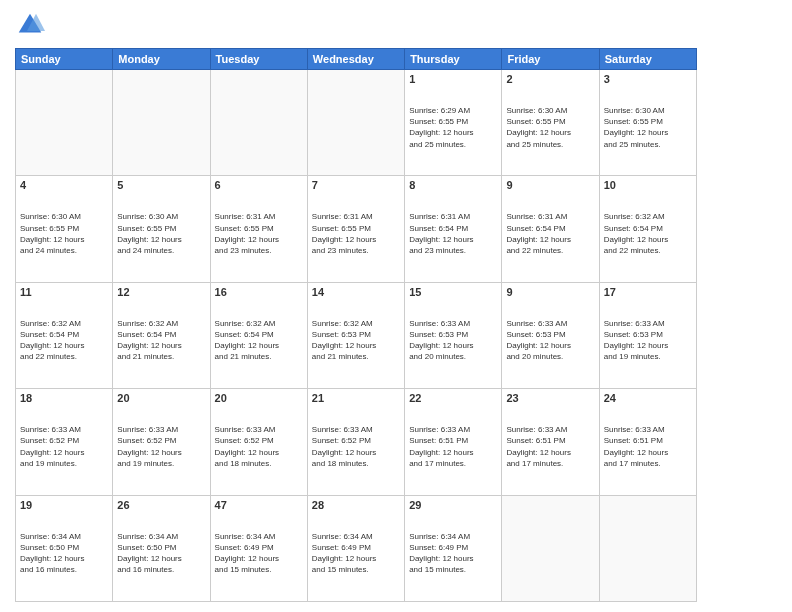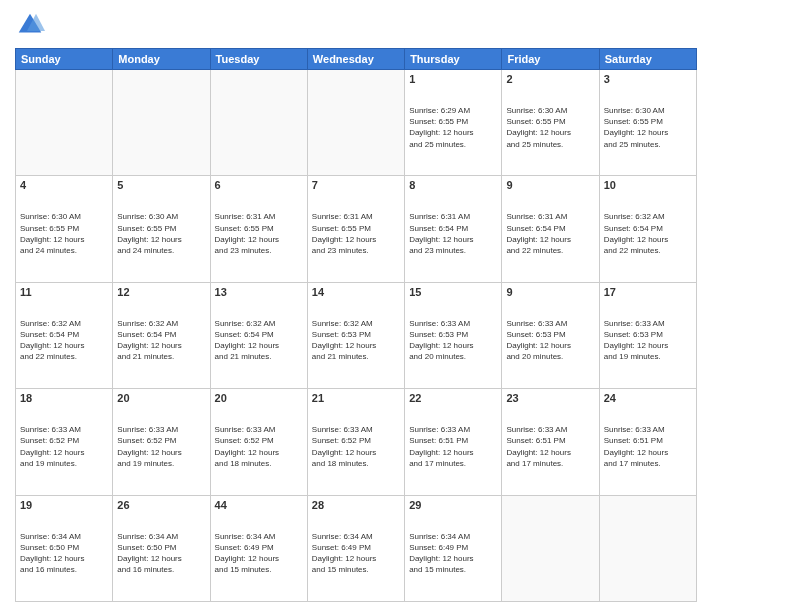--- a/index.html
+++ b/index.html
@@ -221,21 +221,21 @@
 and 22 minutes.</div>
           </td>
           <td>
             <div class="day-number">12</div>
             <div class="day-info" style="white-space: pre-line;">Sunrise: 6:32 AM
 Sunset: 6:54 PM
 Daylight: 12 hours
 and 21 minutes.</div>
           </td>
           <td>
-            <div class="day-number">13</div>
+            <div class="day-number">16</div>
             <div class="day-info" style="white-space: pre-line;">Sunrise: 6:32 AM
 Sunset: 6:54 PM
 Daylight: 12 hours
 and 21 minutes.</div>
           </td>
           <td>
             <div class="day-number">14</div>
             <div class="day-info" style="white-space: pre-line;">Sunrise: 6:32 AM
 Sunset: 6:53 PM
 Daylight: 12 hours
@@ -323,21 +323,21 @@
 and 16 minutes.</div>
           </td>
           <td>
             <div class="day-number">26</div>
             <div class="day-info" style="white-space: pre-line;">Sunrise: 6:34 AM
 Sunset: 6:50 PM
 Daylight: 12 hours
 and 16 minutes.</div>
           </td>
           <td>
-            <div class="day-number">44</div>
+            <div class="day-number">47</div>
             <div class="day-info" style="white-space: pre-line;">Sunrise: 6:34 AM
 Sunset: 6:49 PM
 Daylight: 12 hours
 and 15 minutes.</div>
           </td>
           <td>
             <div class="day-number">28</div>
             <div class="day-info" style="white-space: pre-line;">Sunrise: 6:34 AM
 Sunset: 6:49 PM
 Daylight: 12 hours

